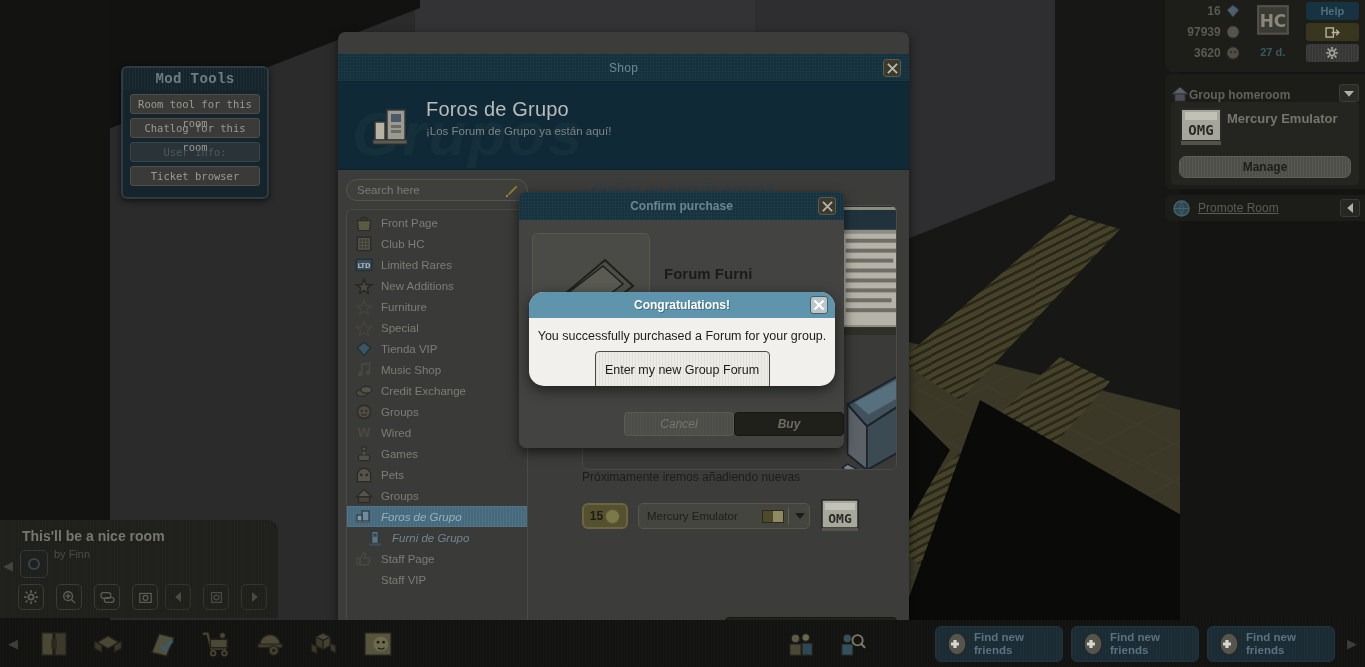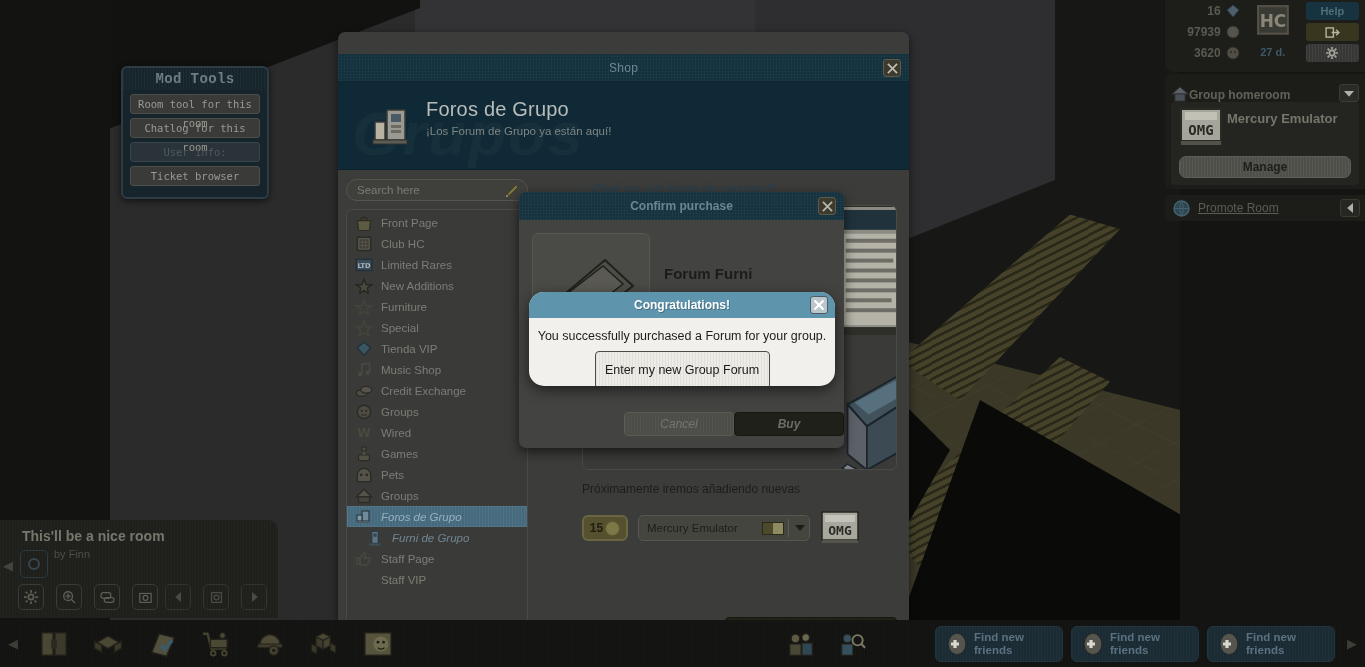--- a/index.html
+++ b/index.html
@@ -181,21 +181,21 @@
     box-shadow: inset 0 0 0 1px rgba(255,255,255,0.05);
   }
   .cat-item.subactive { color: #6f8794; font-style: italic; }
 
   .shop-right { flex: 1; position: relative; padding: 10px 12px 0 8px; }
   .q-title { font-size: 15px; font-style: italic; font-weight: bold; color: #2c3f4b; }
   .preview-panel {
     margin-top: 8px; height: 265px; border: 1px solid #4a4a46; border-radius: 6px;
     background: #3a3a38; position: relative; overflow: hidden;
   }
-  .promo-text { margin-top: 12px; font-size: 12px; color: #1d1d1a; line-height: 15px; }
+  .promo-text { margin-top: 0; font-size: 12px; color: #1d1d1a; line-height: 15px; }
   .buy-row { margin-top: 14px; display: flex; align-items: center; gap: 10px; }
   .price-pill {
     width: 46px; height: 26px; border: 2px solid #6a6543; border-radius: 6px;
     background: #55512f; display: flex; align-items:center; justify-content:center; gap:2px;
     font-size: 12px; font-weight: bold; color: #1e1d12;
   }
   .coin { width: 15px; height: 15px; border-radius: 50%; background: #7d7847; border: 1px solid #5b5732; }
   .select-box {
     width: 172px; height: 26px; border: 1px solid #57574f; border-radius: 5px;
     background: #45453f; display: flex; align-items: center; padding: 0 4px 0 8px;

